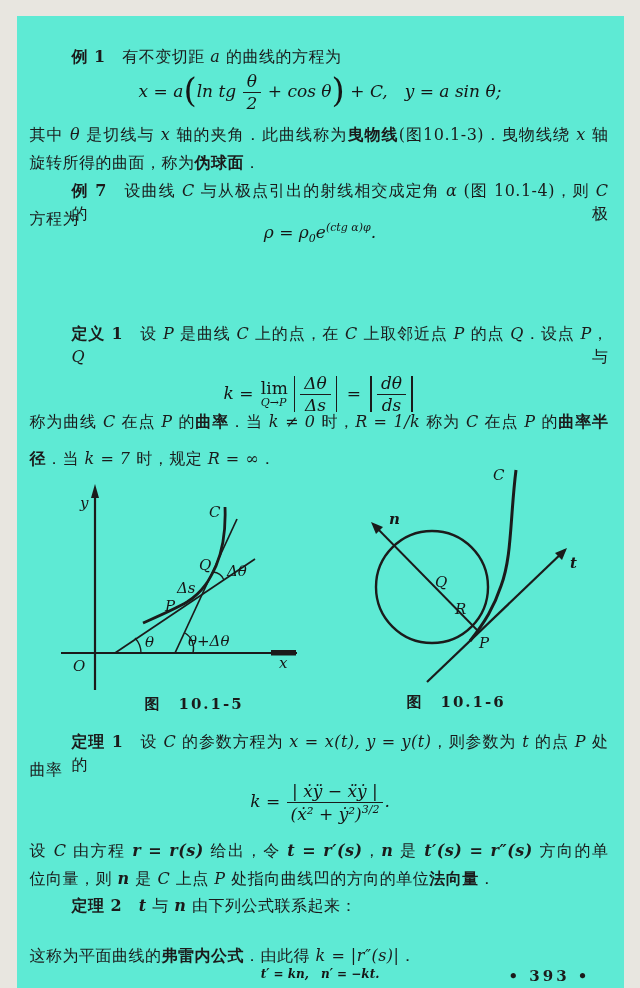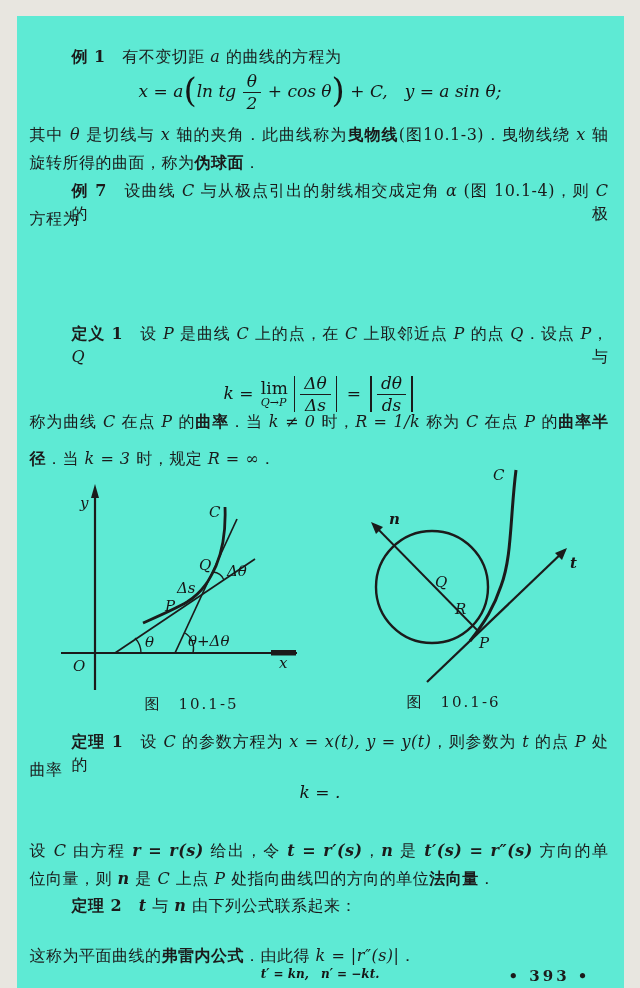--- a/index.html
+++ b/index.html
@@ -34,20 +34,21 @@
   .lim .lw{display:block; line-height:1; font-style:normal;}
   .lim .ls{display:block; font-size:11px; line-height:1.1; font-style:italic;}
   .vbar{display:inline-block; width:1.5px; height:36px; background:#1b1b1b; vertical-align:middle; margin:0 4px;}
   .bigp{font-size:34px; font-style:normal; font-weight:400; vertical-align:middle; line-height:0; position:relative; top:-2px;}
   sup{font-size:11px;} sub{font-size:11px;}
   .figure{position:absolute;}
   .figure svg text{font-family:"DejaVu Serif",serif; font-style:italic; font-size:15px; fill:#161616;}
   .caption{
     position:absolute; font-size:15px; letter-spacing:2px; font-style:normal;
     font-family:"DejaVu Serif","Liberation Serif",serif;
+    font-weight:bold;
   }
   .pagenum{
     position:absolute; font-size:15px; font-weight:bold; letter-spacing:3px;
   }
 </style>
 </head>
 <body>
 
 <div class="page">
 
@@ -56,31 +57,34 @@
   <div class="formula" style="top:56px">
     <span>x = a</span><span class="bigp">(</span><span>ln tg </span><span class="fr"><span class="n">θ</span><span class="d">2</span></span><span> + cos θ</span><span class="bigp">)</span><span> + C,　y = a sin θ;</span>
   </div>
 
   <div class="line j" style="top:107px"><span>其中 </span><span class="i">θ</span><span> 是切线与 </span><span class="i">x</span><span> 轴的夹角．此曲线称为</span><span class="b">曳物线</span><span>(图10.1-3)．曳物线绕 </span><span class="i">x</span><span> 轴</span></div>
   <div class="line" style="top:135px"><span>旋转所得的曲面，称为</span><span class="b">伪球面</span><span>．</span></div>
 
   <div class="line j indent" style="top:163px"><span class="b">例 7</span><span>　设曲线 </span><span class="i">C</span><span> 与从极点引出的射线相交成定角 </span><span class="i">α</span><span> (图 10.1-4)，则 </span><span class="i">C</span><span> 的极</span></div>
   <div class="line" style="top:191px"><span>方程为</span></div>
 
+  <div class="formula" style="top:205px">
+    <span>ρ = ρ</span><sub>0</sub><span>e</span><sup>(ctg α)φ</sup><span>.</span>
+  </div>
 
 
 
   <div class="line j indent" style="top:306px"><span class="b">定义 1</span><span>　设 </span><span class="i">P</span><span> 是曲线 </span><span class="i">C</span><span> 上的点，在 </span><span class="i">C</span><span> 上取邻近点 </span><span class="i">P</span><span> 的点 </span><span class="i">Q</span><span>．设点 </span><span class="i">P</span><span>，</span><span class="i">Q</span><span> 与</span></div>
 
   <div class="formula" style="top:358px">
     <span>k = </span><span class="lim"><span class="lw">lim</span><span class="ls">Q→P</span></span><span class="vbar"></span><span class="fr"><span class="n">Δθ</span><span class="d">Δs</span></span><span class="vbar"></span><span> = </span><span class="vbar"></span><span class="fr"><span class="n">dθ</span><span class="d">ds</span></span><span class="vbar"></span>
   </div>
 
   <div class="line j" style="top:394px"><span>称为曲线 </span><span class="i">C</span><span> 在点 </span><span class="i">P</span><span> 的</span><span class="b">曲率</span><span>．当 </span><span class="i">k ≠ 0</span><span> 时，</span><span class="i">R = 1/k</span><span> 称为 </span><span class="i">C</span><span> 在点 </span><span class="i">P</span><span> 的</span><span class="b">曲率半</span></div>
-  <div class="line" style="top:431px"><span class="b">径</span><span>．当 </span><span class="i">k = 3</span><span> 时，规定 </span><span class="i">R = ∞</span><span>．</span></div>
+  <div class="line" style="top:431px"><span class="b">径</span><span>．当 </span><span class="i">k = 7</span><span> 时，规定 </span><span class="i">R = ∞</span><span>．</span></div>
 
   <div class="figure" style="left:40px; top:455px">
     <svg width="248" height="222" viewBox="0 0 248 222">
       <g stroke="#1b1b1b" fill="none">
         <line x1="38" y1="22" x2="38" y2="219" stroke-width="2.2"></line>
         <polygon points="38,13 34,27 42,27" fill="#1b1b1b" stroke="none"></polygon>
         <line x1="4" y1="182" x2="240" y2="182" stroke-width="1.8"></line>
         <rect x="214" y="179" width="25" height="5.5" fill="#1b1b1b" stroke="none"></rect>
         <line x1="58" y1="182" x2="198" y2="88" stroke-width="1.7"></line>
         <line x1="118" y1="182" x2="180" y2="48" stroke-width="1.7"></line>
@@ -120,21 +124,21 @@
       <text x="86" y="154">R</text>
       <text x="110" y="188">P</text>
     </svg>
   </div>
   <div class="caption" style="left:390px; top:677px">图　10.1-6</div>
 
   <div class="line j indent" style="top:714px"><span class="b">定理 1</span><span>　设 </span><span class="i">C</span><span> 的参数方程为 </span><span class="i">x = x(t), y = y(t)</span><span>，则参数为 </span><span class="i">t</span><span> 的点 </span><span class="i">P</span><span> 处的</span></div>
   <div class="line" style="top:742px"><span>曲率</span></div>
 
   <div class="formula" style="top:766px">
-    <span>k = </span><span>.</span>
+    <span>k = </span><span class="fr"><span class="n">| ẋÿ − ẍẏ |</span><span class="d"><span>(ẋ² + ẏ²)</span><sup>3/2</sup></span></span><span>.</span>
   </div>
 
   <div class="line j" style="top:823px"><span>设 </span><span class="i">C</span><span> 由方程 </span><span class="b i">r = r(s)</span><span> 给出，令 </span><span class="b i">t = r′(s)</span><span>，</span><span class="b i">n</span><span> 是 </span><span class="b i">t′(s) = r″(s)</span><span> 方向的单</span></div>
   <div class="line" style="top:851px"><span>位向量，则 </span><span class="b i">n</span><span> 是 </span><span class="i">C</span><span> 上点 </span><span class="i">P</span><span> 处指向曲线凹的方向的单位</span><span class="b">法向量</span><span>．</span></div>
 
   <div class="line indent" style="top:878px"><span class="b">定理 2</span><span>　</span><span class="b i">t</span><span> 与 </span><span class="b i">n</span><span> 由下列公式联系起来：</span></div>
 
   <div class="formula" style="top:950px; font-size:12px"><span class="b i">t′ = kn,　n′ = −kt.</span></div>
 
   <div class="line" style="top:928px"><span>这称为平面曲线的</span><span class="b">弗雷内公式</span><span>．由此得 </span><span class="i">k = |r″(s)|</span><span>．</span></div>

